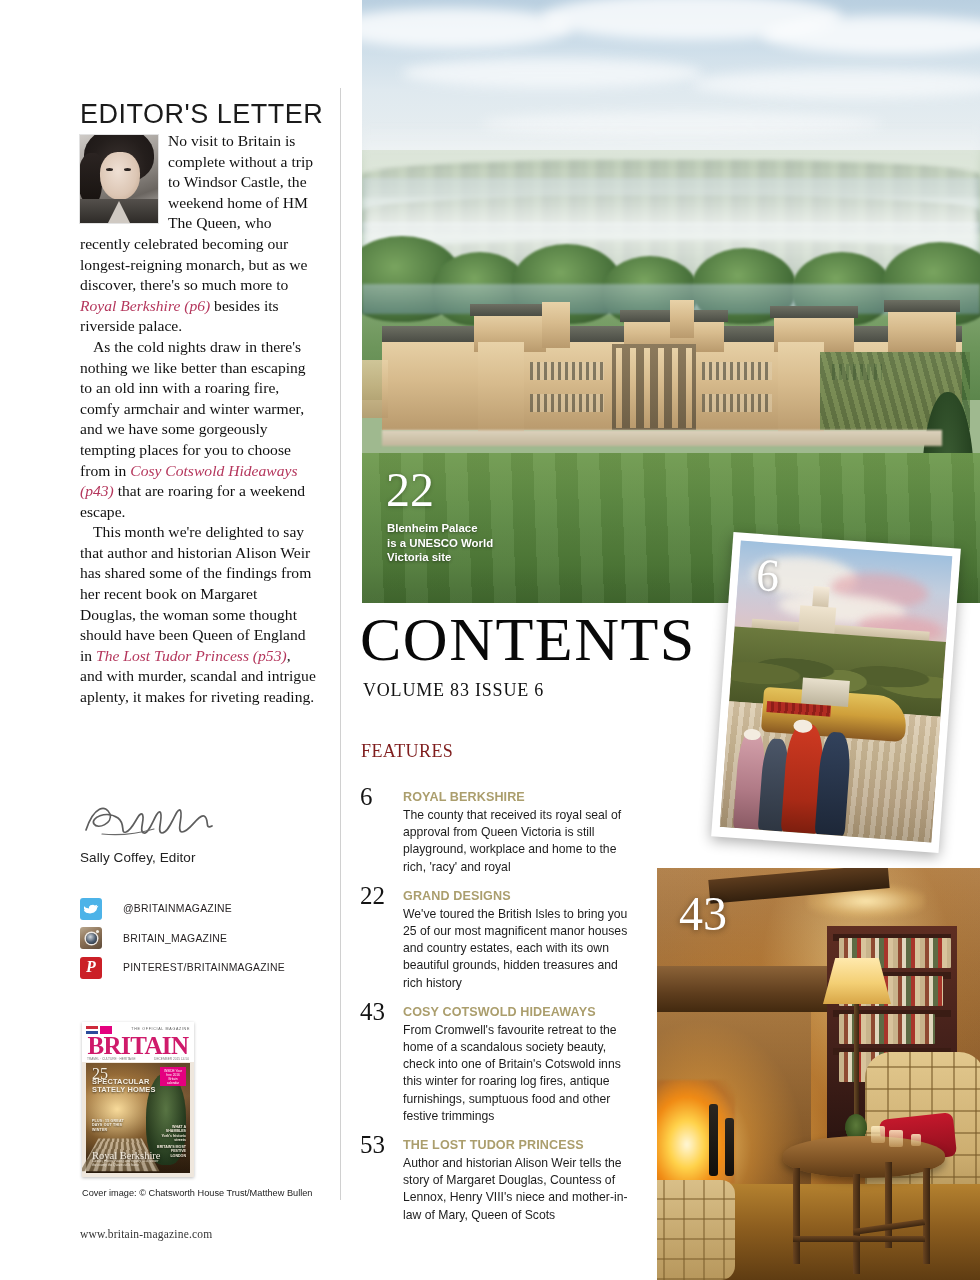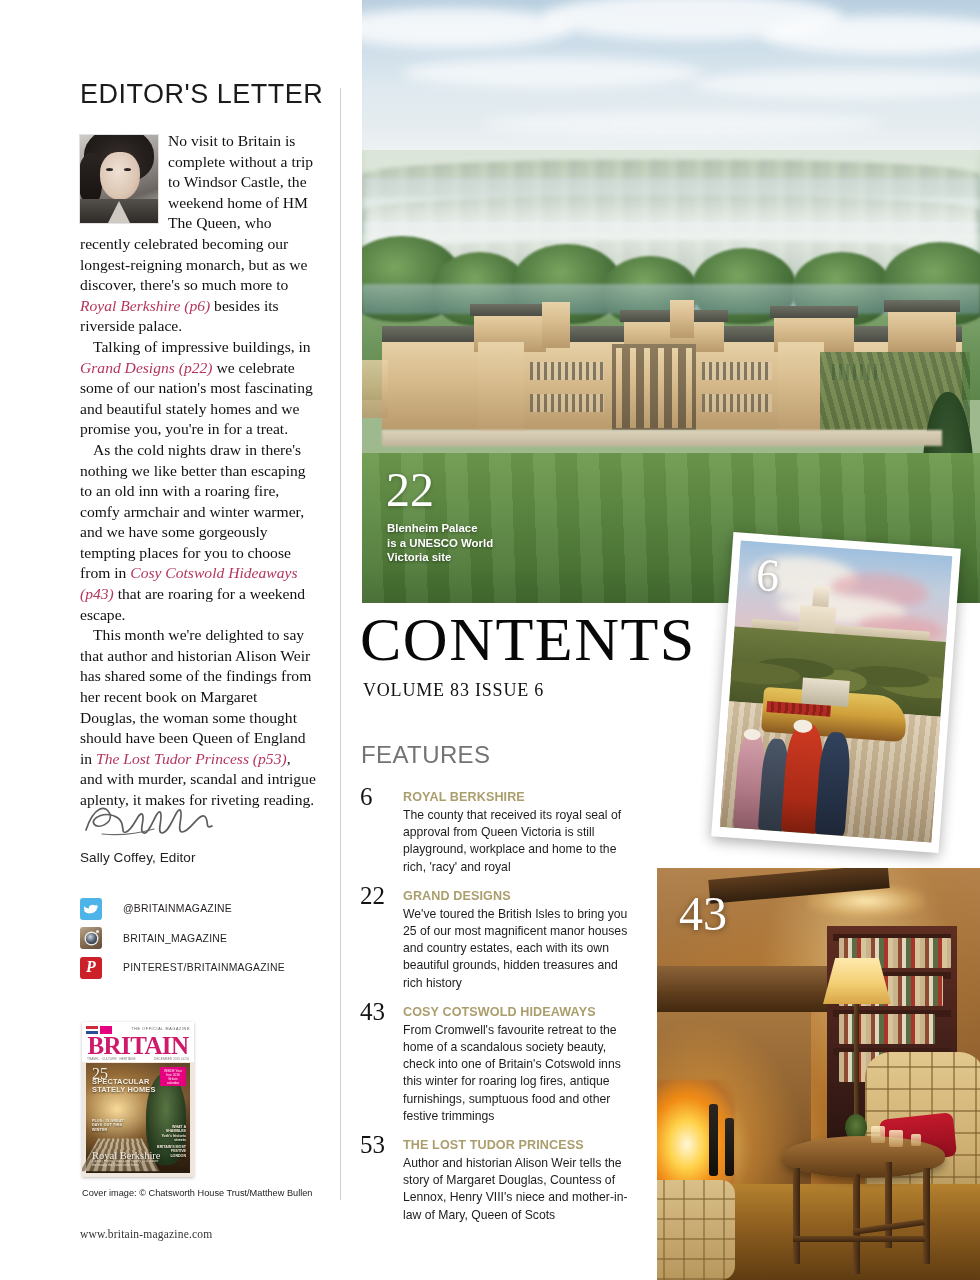--- a/index.html
+++ b/index.html
@@ -17,21 +17,21 @@
     width:340px; height:1280px;
     background:#fff;
   }
   .col-rule{
     position:absolute; left:340px; top:88px;
     width:1px; height:1112px;
     background:#d0d0d0;
   }
 
   .ed-title{
-    position:absolute; left:80px; top:79px;
+    position:absolute; left:80px; top:99px;
     font-family:"Liberation Sans", sans-serif;
     font-size:27px; font-weight:300; letter-spacing:.5px;
     color:#1b1b1b; white-space:nowrap;
   }
 
   .ed-photo{
     float:left;
     width:78px; height:88px;
     margin:4px 10px 2px 0;
     background:linear-gradient(160deg,#cfcbc7 0%,#9d9893 38%,#6a6560 70%,#d8d5d2 100%);
@@ -321,22 +321,22 @@
     font-family:"Liberation Serif", serif;
     font-size:62px; letter-spacing:1.5px; color:#080808; line-height:1;
   }
   .volume{
     position:absolute; left:363px; top:680px;
     font-family:"Liberation Serif", serif;
     font-size:18px; letter-spacing:.8px; color:#121212;
   }
   .features-h{
     position:absolute; left:361px; top:741px;
-    font-family:Liberation Sans, sans-serif;
-    font-size:24px; font-weight:300; letter-spacing:.4px; color:#737373;
+    font-family:Liberation Serif, serif;
+    font-size:18px; font-weight:300; letter-spacing:.4px; color:#7f1d1d;
   }
 
   .feat-list{ position:absolute; left:360px; top:790px; width:280px; }
   .feat{ position:relative; margin-bottom:13px; }
   .feat-num{
     position:absolute; left:0; top:-6px;
     font-family:"Liberation Serif", serif;
     font-size:25px; color:#141414; line-height:1;
   }
   .feat-title{
@@ -571,21 +571,20 @@
       <div class="hair"></div>
         <div class="hair2"></div>
       <div class="face"></div>
         <div class="eyeL"></div>
         <div class="eyeR"></div>
       <div class="body"></div>
         <div class="shirt"></div>
     </div>
     <div id="ed-paras">
         <p><span>No visit to Britain is complete without a trip to Windsor Castle, the weekend home of HM The Queen, who recently celebrated becoming our longest-reigning monarch, but as we discover, there's so much more to </span><span class="ref">Royal Berkshire (p6)</span><span> besides its riverside palace.</span></p>
-        <p><span>Talking of impressive buildings, in </span><span class="ref">Grand Designs (p22)</span><span> we celebrate some of our nation's most fascinating and beautiful stately homes and we promise you, you're in for a treat.</span></p>
         <p><span>As the cold nights draw in there's nothing we like better than escaping to an old inn with a roaring fire, comfy armchair and winter warmer, and we have some gorgeously tempting places for you to choose from in </span><span class="ref">Cosy Cotswold Hideaways (p43)</span><span> that are roaring for a weekend escape.</span></p>
         <p><span>This month we're delighted to say that author and historian Alison Weir has shared some of the findings from her recent book on Margaret Douglas, the woman some thought should have been Queen of England in </span><span class="ref">The Lost Tudor Princess (p53)</span><span>, and with murder, scandal and intrigue aplenty, it makes for riveting reading.</span></p>
       </div>
   </div>
 
   <svg class="signature" viewBox="0 0 140 42">
     <path d="M6 30 C14 6, 26 4, 30 14 C33 23, 18 30, 14 24 C10 18, 26 10, 38 18
              C46 24, 40 34, 46 32 C54 29, 58 12, 62 14 C66 17, 58 32, 64 33
              C70 34, 76 10, 80 12 C84 15, 76 33, 82 33 C90 33, 96 8, 100 10
              C104 13, 96 32, 102 32 C110 32, 118 14, 124 16 C130 19, 124 30, 132 26" fill="none" stroke="#5d5d5d" stroke-width="1.7" stroke-linecap="round"></path>

